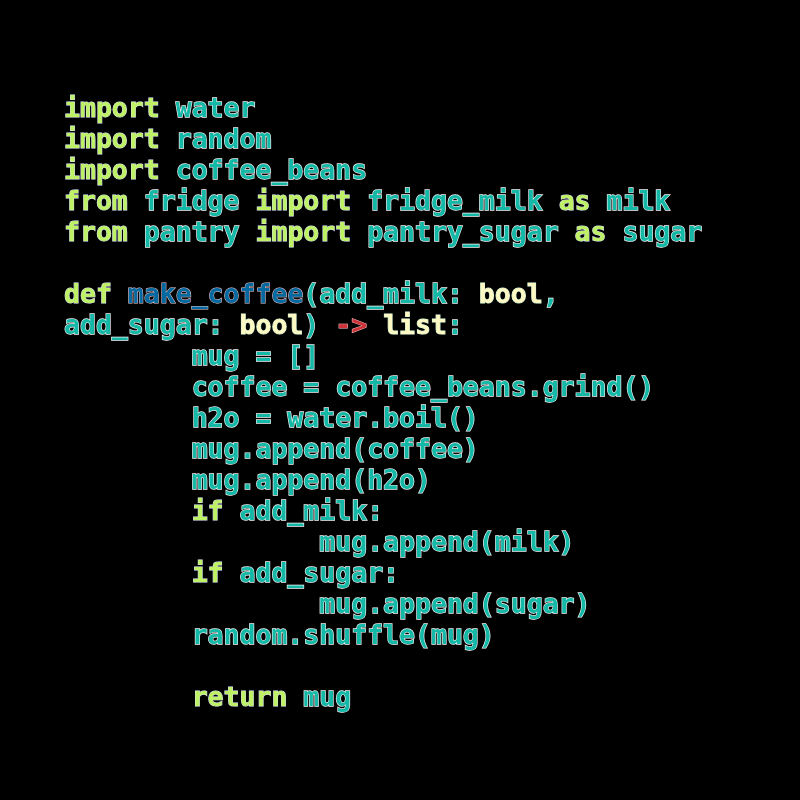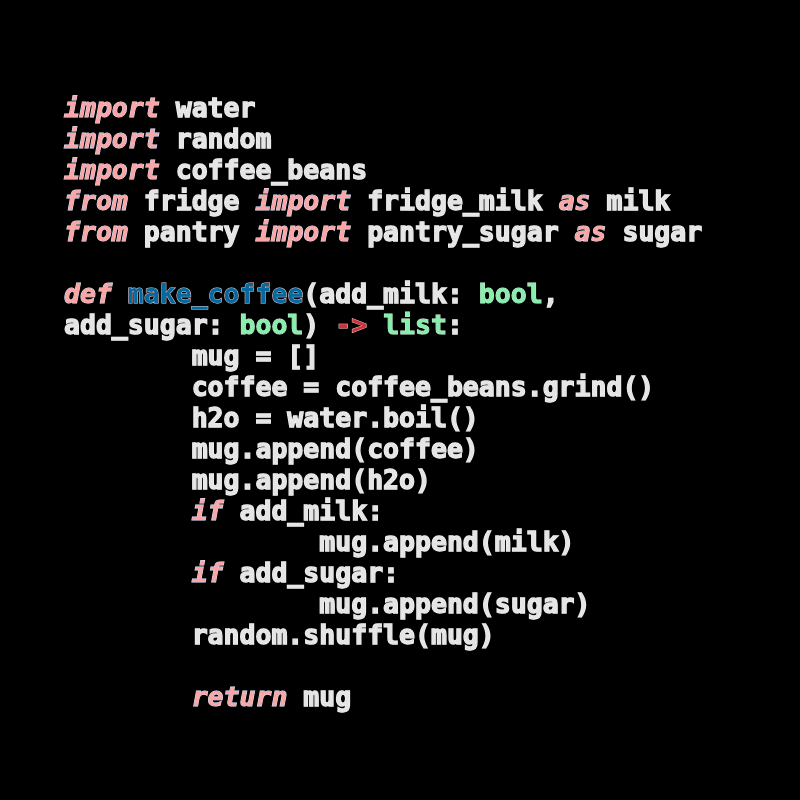--- a/index.html
+++ b/index.html
@@ -4,22 +4,22 @@
 <style>
   html, body { margin:0; padding:0; background:#000; }
   body { width:800px; height:800px; position:relative; overflow:hidden; }
   .code {
     position:absolute; left:64px; top:92px;
     font-family:"DejaVu Sans Mono", monospace;
     font-size:26.5px; line-height:31px; letter-spacing:0;
     white-space:pre; font-weight:bold;
   }
   .line { height:31px; }
-  .tok { color:#e5e5e5; -webkit-text-stroke:1.3px #f2f2f2; paint-order:stroke fill; }
-  .kw  { color:#fca5a5;font-style:italic; -webkit-text-stroke:1px #dfe6ff; }
+  .tok { color:#14b8a6; -webkit-text-stroke:1.3px #f2f2f2; paint-order:stroke fill; }
+  .kw  { color:#bef264; -webkit-text-stroke:1px #dfe6ff; }
   .fn  { color:#0369a1; -webkit-text-stroke:1px #f3c9cc; }
-  .ty  { color:#86efac; -webkit-text-stroke:1px #c8f0d6; }
+  .ty  { color:#fef9c3; -webkit-text-stroke:1px #c8f0d6; }
   .op  { color:#d0323a; -webkit-text-stroke:1px #f6c2c5; }
 </style>
 </head>
 <body>
 
 <div class="code" id="code"><div class="line"><span class="tok kw">import</span><span class="tok tok"> water</span></div><div class="line"><span class="tok kw">import</span><span class="tok tok"> random</span></div><div class="line"><span class="tok kw">import</span><span class="tok tok"> coffee_beans</span></div><div class="line"><span class="tok kw">from</span><span class="tok tok"> fridge </span><span class="tok kw">import</span><span class="tok tok"> fridge_milk </span><span class="tok kw">as</span><span class="tok tok"> milk</span></div><div class="line"><span class="tok kw">from</span><span class="tok tok"> pantry </span><span class="tok kw">import</span><span class="tok tok"> pantry_sugar </span><span class="tok kw">as</span><span class="tok tok"> sugar</span></div><div class="line">&nbsp;</div><div class="line"><span class="tok kw">def</span><span class="tok tok"> </span><span class="tok fn">make_coffee</span><span class="tok tok">(add_milk: </span><span class="tok ty">bool</span><span class="tok tok">,</span></div><div class="line"><span class="tok tok">add_sugar: </span><span class="tok ty">bool</span><span class="tok tok">) </span><span class="tok op">-&gt;</span><span class="tok tok"> </span><span class="tok ty">list</span><span class="tok tok">:</span></div><div class="line"><span class="tok tok">        mug = []</span></div><div class="line"><span class="tok tok">        coffee = coffee_beans.grind()</span></div><div class="line"><span class="tok tok">        h2o = water.boil()</span></div><div class="line"><span class="tok tok">        mug.append(coffee)</span></div><div class="line"><span class="tok tok">        mug.append(h2o)</span></div><div class="line"><span class="tok tok">        </span><span class="tok kw">if</span><span class="tok tok"> add_milk:</span></div><div class="line"><span class="tok tok">                mug.append(milk)</span></div><div class="line"><span class="tok tok">        </span><span class="tok kw">if</span><span class="tok tok"> add_sugar:</span></div><div class="line"><span class="tok tok">                mug.append(sugar)</span></div><div class="line"><span class="tok tok">        random.shuffle(mug)</span></div><div class="line">&nbsp;</div><div class="line"><span class="tok tok">        </span><span class="tok kw">return</span><span class="tok tok"> mug</span></div></div>
 
 </body></html>

